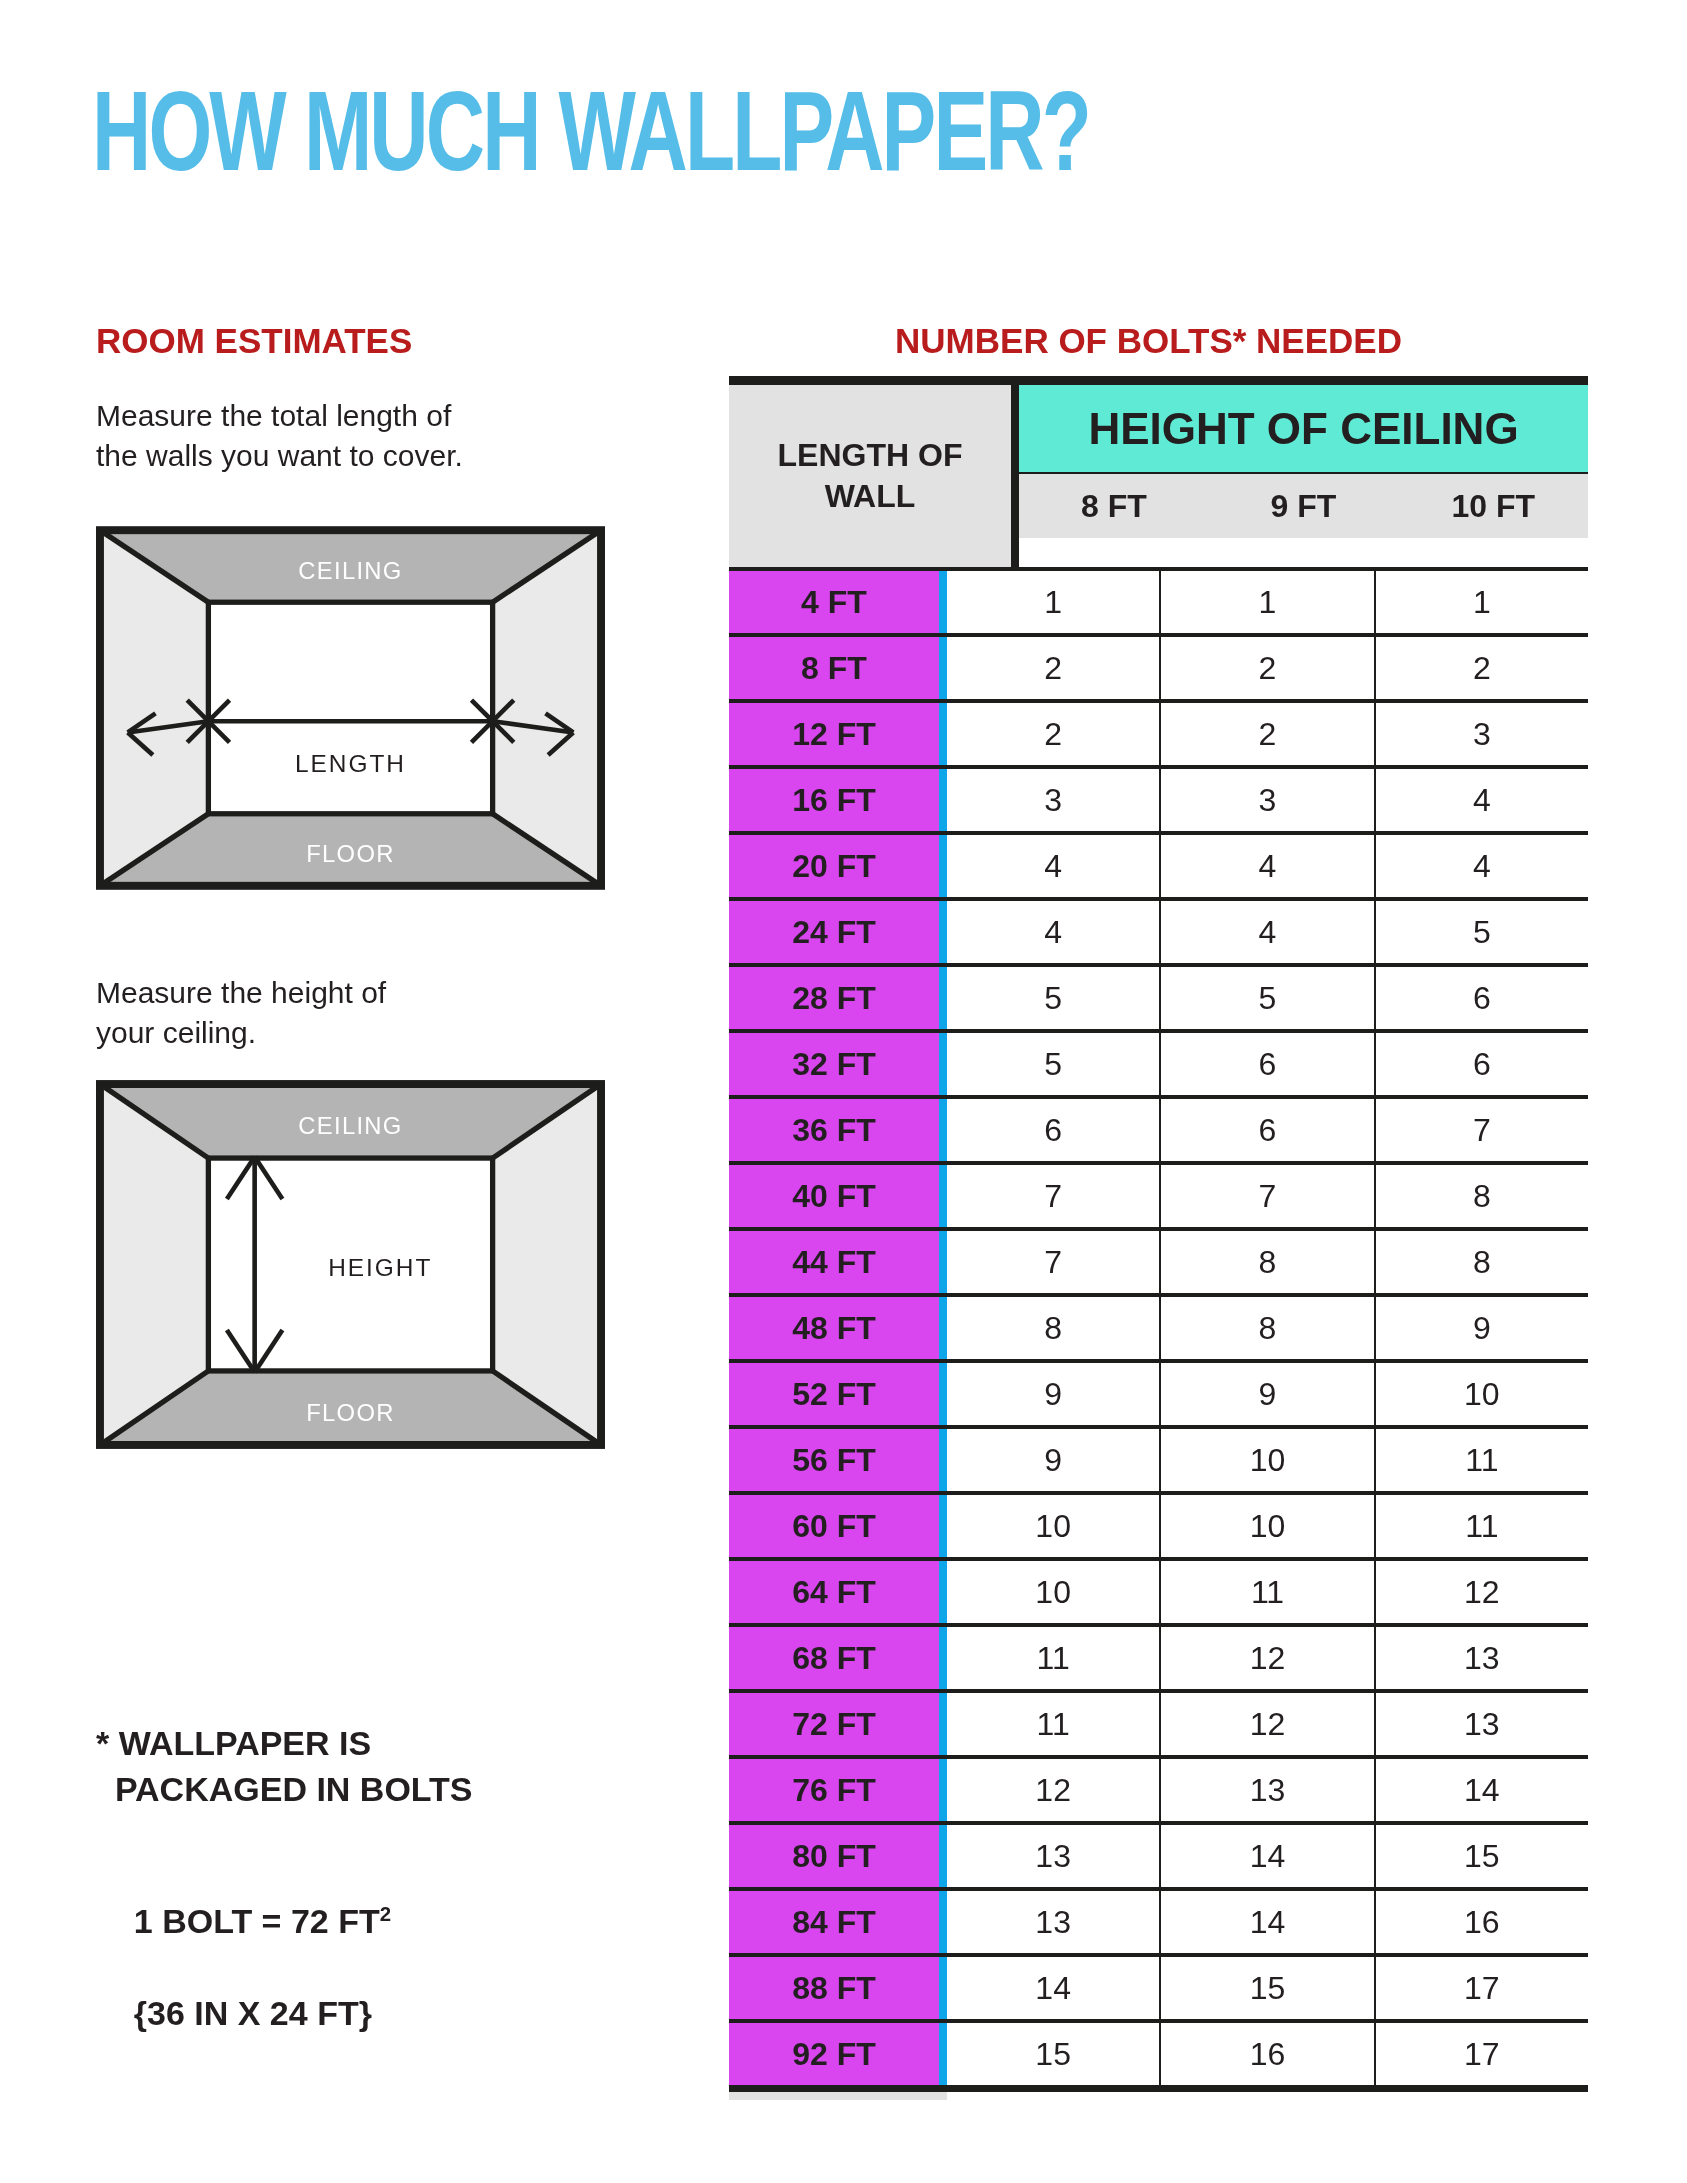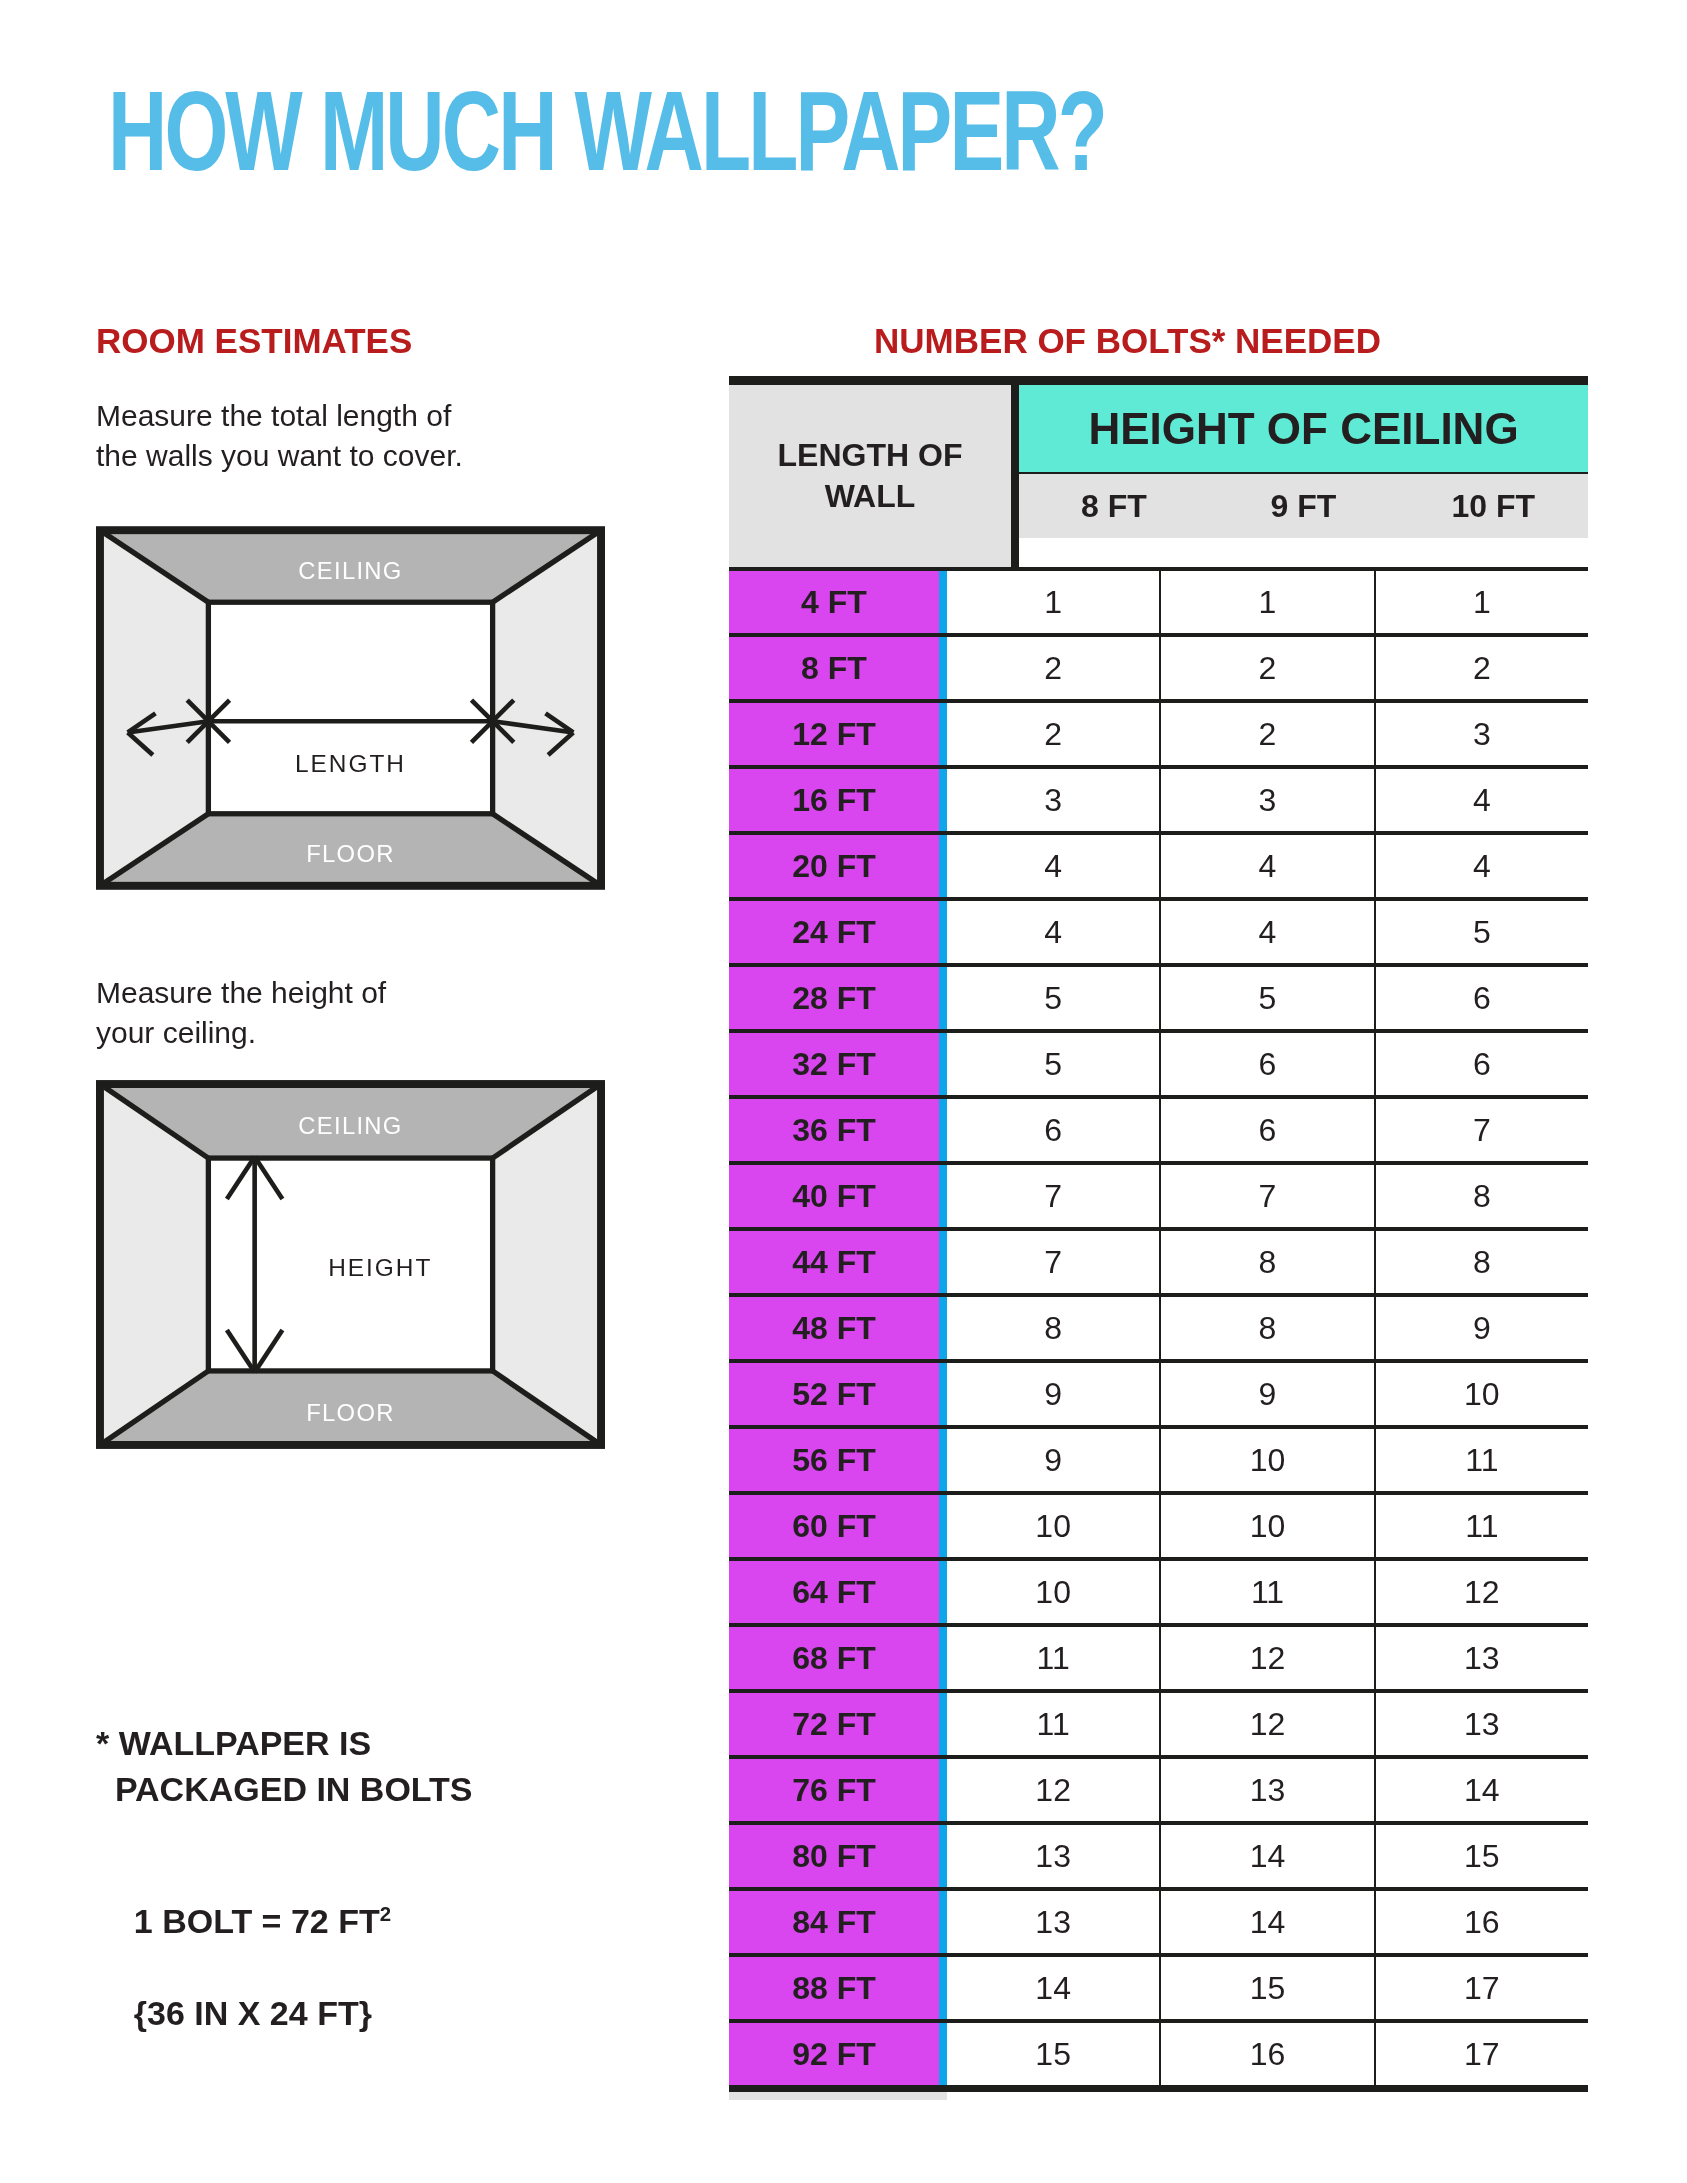--- a/index.html
+++ b/index.html
@@ -1,27 +1,27 @@
 <!DOCTYPE html>
 <html style="font-size:10.6px"><head>
 <meta charset="utf-8">
 <style>
   html,body{margin:0;padding:0;background:#ffffff;}
   #canvas{position:relative;width:1687px;height:2183px;background:#ffffff;overflow:hidden;
           font-family:"Liberation Sans","DejaVu Sans",sans-serif;color:#231f20;}
 
   
-  .page-title{position:absolute;left:108px;top:74px;white-space:nowrap;}
+  .page-title{position:absolute;left:92px;top:74px;white-space:nowrap;}
   .page-title span{display:inline-block;transform:scaleX(.72);transform-origin:left top;
           font-size:114px;font-weight:bold;letter-spacing:-4px;line-height:1;color:#55bde8;}
 
   
   .blue-heading{position:absolute;font-size:35px;font-weight:bold;color:#b91c1c;line-height:1;letter-spacing:0;}
   #room-estimates{left:96px;top:323px;}
-  #bolts-needed{left:698px;top:323px;width:859px;text-align:center;}
+  #bolts-needed{left:719px;top:323px;width:859px;text-align:center;}
 
   .para{position:absolute;left:96px;font-size:30px;line-height:40px;white-space:pre-line;color:#231f20;}
   #para1{top:396px;}
   #para2{top:973px;}
   #para3{top:1497px;}
 
   .bold-note{position:absolute;left:96px;font-size:34px;font-weight:bold;line-height:46px;
              white-space:pre-wrap;color:#231f20;}
   #footnote{top:1720px;}
   #bolt-info{top:1845px;}

